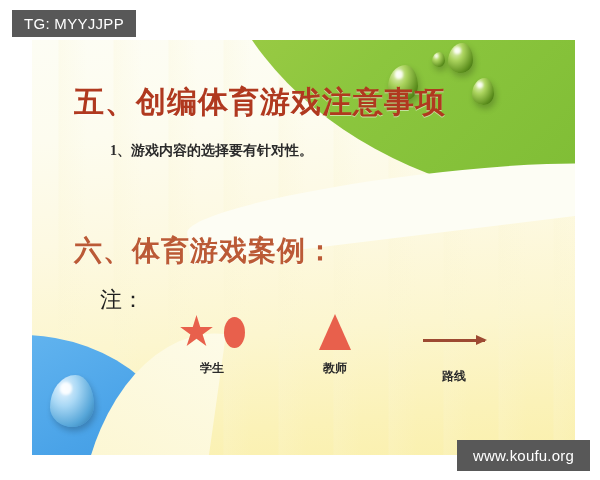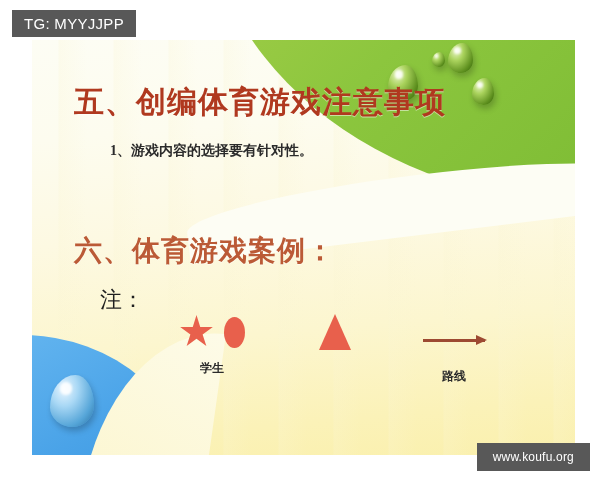--- a/index.html
+++ b/index.html
@@ -264,21 +264,21 @@
     left: 12px;
     top: 10px;
     padding: 5px 12px;
     font-size: 15px;
     letter-spacing: 0.3px;
   }
   #badge-site {
     right: 10px;
     bottom: 9px;
     padding: 7px 16px;
-    font-size: 12px;
+    font-size: 15px;
     letter-spacing: 0.2px;
   }
 </style>
 </head>
 <body>
 
 <div id="canvas">
 
   <div id="slide">
 
@@ -323,20 +323,21 @@
             <span class="glyph-star"></span>
             <span class="glyph-ellipse"></span>
           </div>
           <div class="legend-label">学生</div>
         </div>
 
         <div id="legend-teacher" class="legend-item">
           <div class="legend-glyphs">
             <span class="glyph-triangle"></span>
           </div>
+          <div class="legend-label">教师</div>
         </div>
 
         <div id="legend-route" class="legend-item">
           <div class="legend-glyphs">
             <span class="glyph-arrow"></span>
           </div>
           <div class="legend-label">路线</div>
         </div>
 
       </div>

